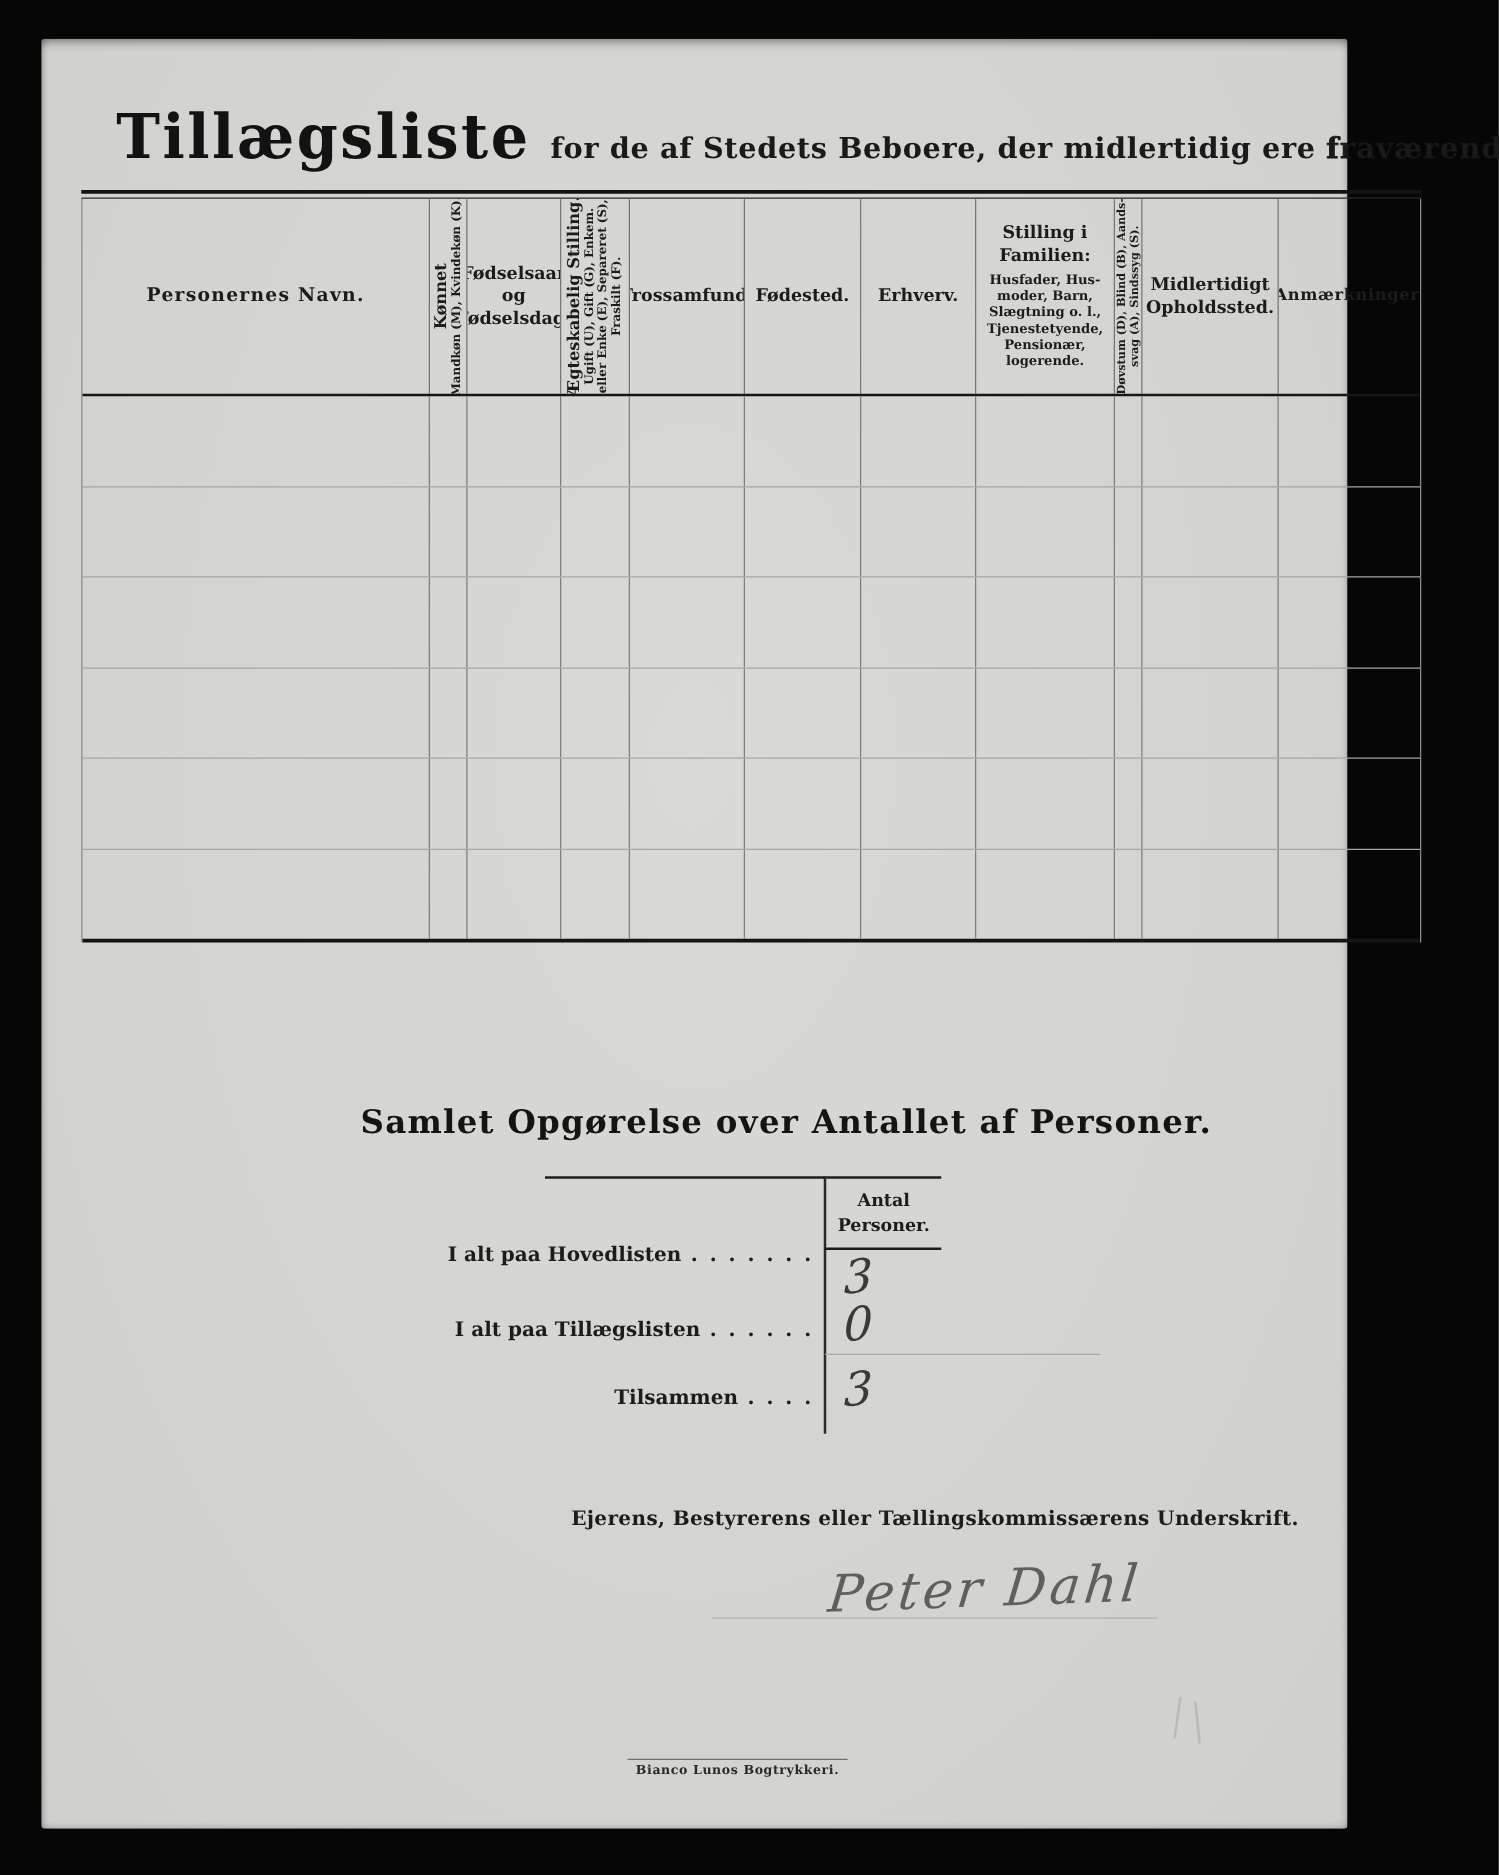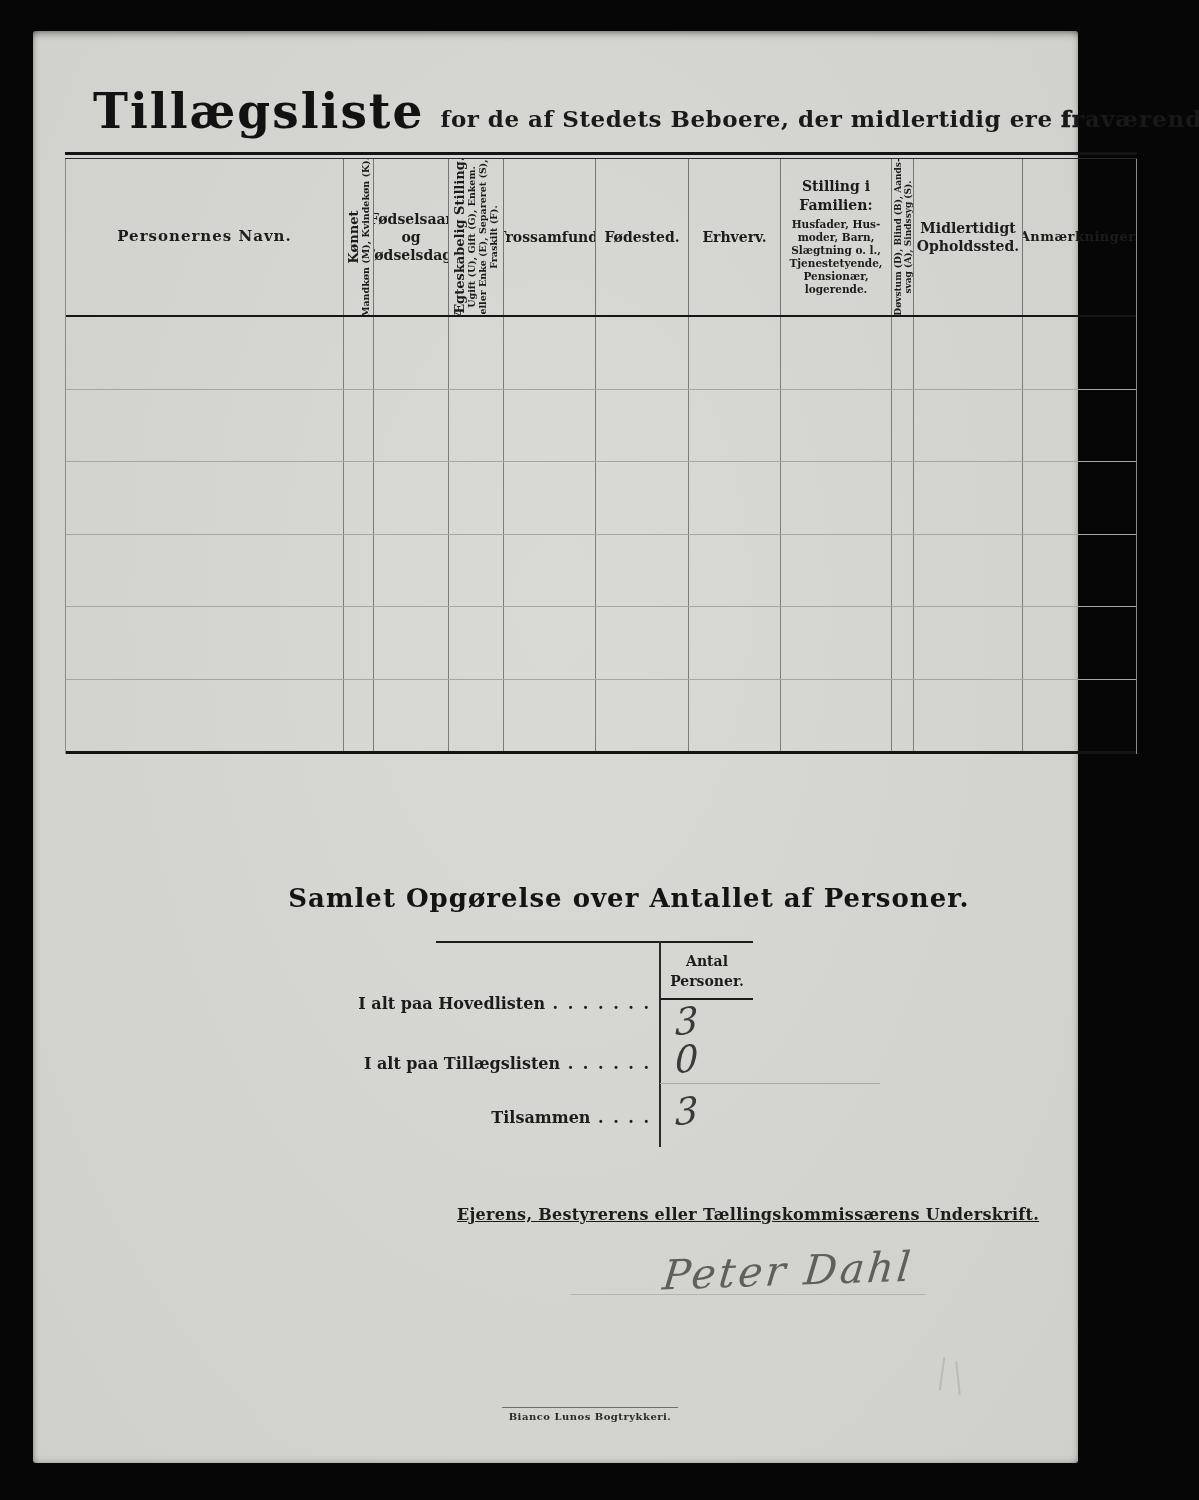--- a/index.html
+++ b/index.html
@@ -90,21 +90,21 @@
   .lbl-3 { top:1077px; }
   .sum-sumline { position:absolute; left:627px; top:1052px; width:220px; height:0; border-top:1px solid #a9a9a5; }
   .hand { font-style:italic; color:#3a3a3a; font-family:"DejaVu Serif", serif; }
   .sum-value { position:absolute; left:642px; font-size:37px; transform:rotate(-6deg) skewX(-6deg); }
   .val-1 { top:969px; }
   .val-2 { top:1007px; }
   .val-3 { top:1059px; }
   
   .sig-label {
     position:absolute; left:415px; top:1174px; width:600px;
-    text-align:center; font-size:16px; font-weight:bold; letter-spacing:0.3px;text-decoration:underline;
+    text-align:center; font-size:16px; font-weight:bold; letter-spacing:0.3px;
   }
   .sig-line { position:absolute; left:537px; top:1263px; width:356px; height:0; border-top:1px solid #b3b3af; }
   .signature {
     position:absolute; left:590px; top:1216px; width:330px;
     text-align:center; font-size:41px; font-style:italic; color:#5f5f5d;
     letter-spacing:3px; transform:rotate(-2deg) skewX(-8deg);
   }
   
   .imprint-rule { position:absolute; left:469px; top:1376px; width:176px; height:0; border-top:1.5px solid #6f6f6d; }
   .imprint-text { position:absolute; left:447px; top:1380px; width:220px; text-align:center; font-size:10px; font-weight:bold; letter-spacing:0.5px; color:#2a2a2a; }

